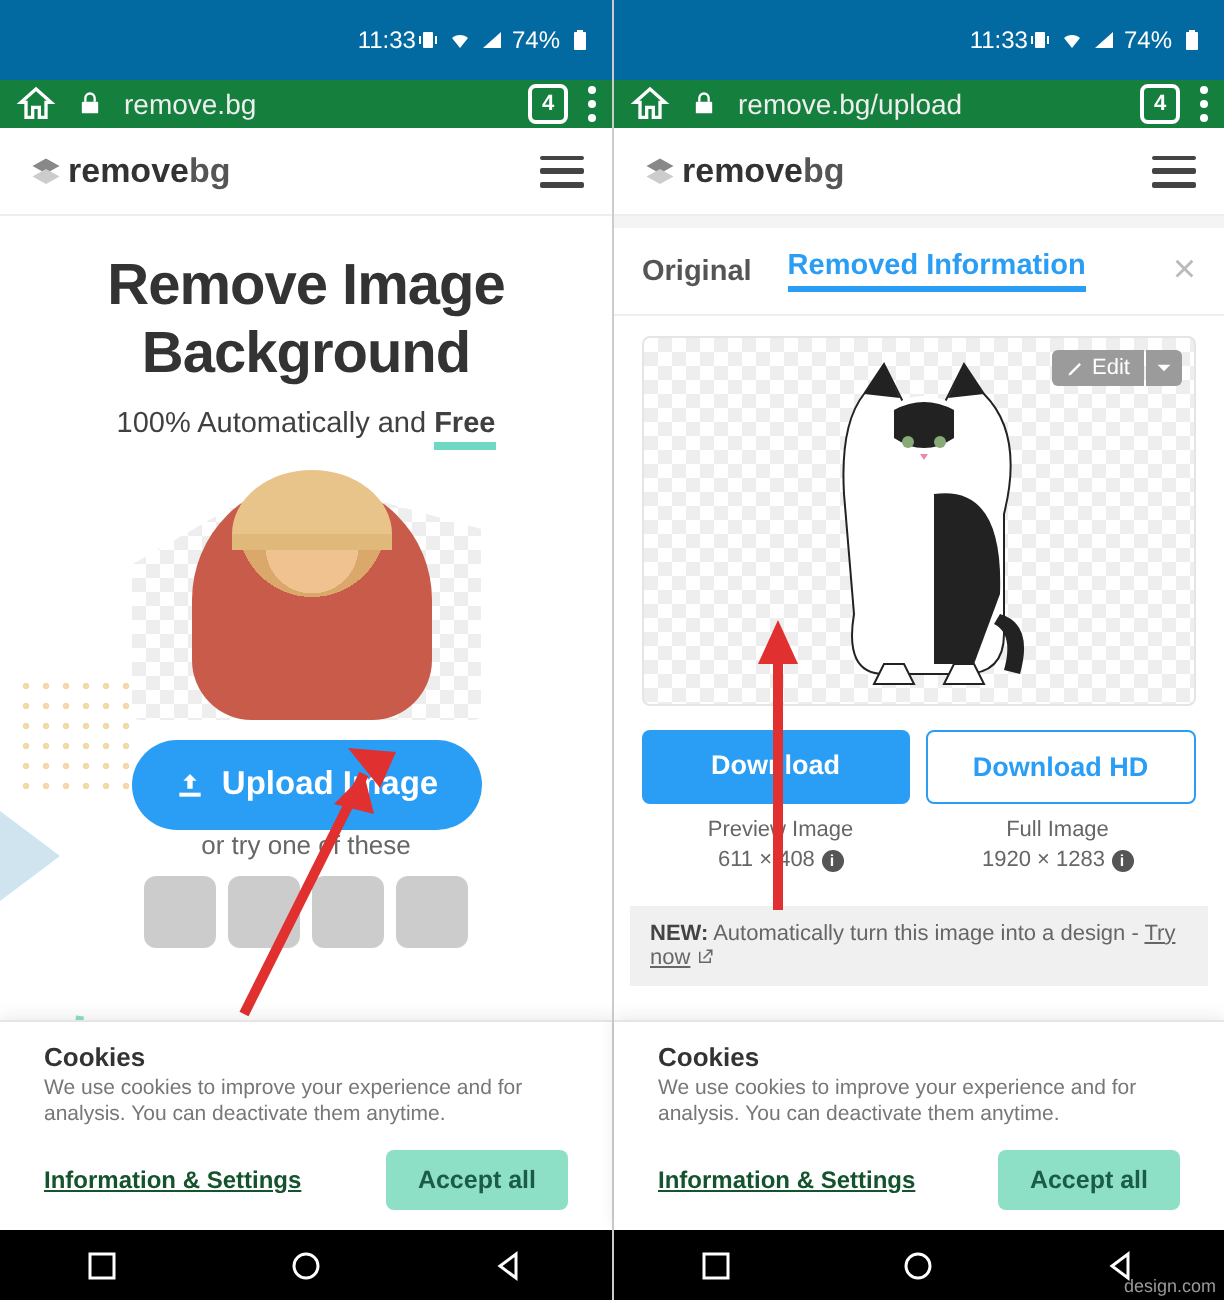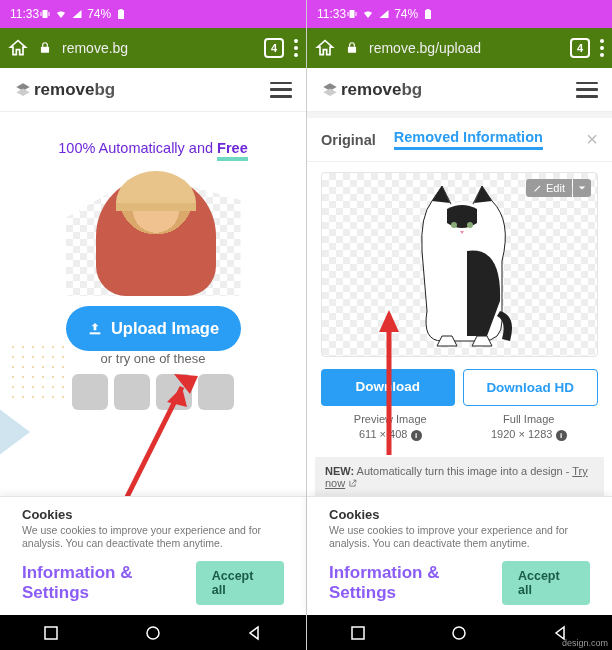--- a/index.html
+++ b/index.html
@@ -1,45 +1,45 @@
 <!DOCTYPE html>
 <html><head>
 <meta charset="utf-8">
 <style>
   * { margin: 0; padding: 0; box-sizing: border-box; font-family: -apple-system, BlinkMacSystemFont, 'Segoe UI', Arial, sans-serif; }
   body { background: #fff; width: 612px; height: 650px; display: flex; position: relative; overflow: hidden; }
   .panel { width: 306px; height: 650px; position: relative; background: #fff; display: flex; flex-direction: column; }
   .panel + .panel { border-left: 1px solid #ccc; }
 
   
-  .status { height: 28px; background: #d946ef; color: #fff; display: flex; align-items: center; justify-content: flex-start; padding: 0 10px; font-size: 12px; }
+  .status { height: 40px; background: #0369a1; color: #fff; display: flex; align-items: center; justify-content: flex-end; padding: 0 10px; font-size: 12px; }
   .status .right { display: flex; gap: 4px; align-items: center; }
   .sicon { width: 12px; height: 12px; display: inline-block; }
 
   
-  .chrome { height: 40px; background: #4d7c0f; display: flex; align-items: center; padding: 0 8px; gap: 10px; color: #fff; }
+  .chrome { height: 24px; background: #15803d; display: flex; align-items: center; padding: 0 8px; gap: 10px; color: #fff; }
   .home { width: 20px; height: 20px; fill: #fff; }
   .lock { width: 14px; height: 14px; fill: #fff; }
   .url { font-size: 14px; color: #eee; flex: 1; }
   .tabcount { width: 20px; height: 20px; border: 2px solid #fff; border-radius: 4px; display: flex; align-items: center; justify-content: center; font-size: 11px; font-weight: bold; }
   .kebab { width: 4px; height: 18px; display: flex; flex-direction: column; justify-content: space-between; }
   .kebab span { width: 4px; height: 4px; background: #fff; border-radius: 50%; }
 
   
   .siteheader { height: 44px; background: #fff; border-bottom: 1px solid #eee; display: flex; align-items: center; justify-content: space-between; padding: 0 14px; }
   .logo { display: flex; align-items: center; gap: 2px; font-weight: 700; font-size: 17px; color: #555; }
   .logo b { color: #333; }
   .logodiamond { width: 18px; height: 18px; }
   .hamburger { width: 22px; height: 16px; display: flex; flex-direction: column; justify-content: space-between; }
   .hamburger span { height: 2.5px; background: #444; border-radius: 1px; }
 
   
   .hero { flex: 1; padding: 18px 12px 0; text-align: center; position: relative; overflow: hidden; }
   .hero h1 { font-size: 29px; font-weight: 800; color: #333; line-height: 1.18; letter-spacing: -0.5px; }
-  .hero .sub { font-size: 14.5px; color: #6d28d9; margin-top: 10px; }
+  .hero .sub { font-size: 14.5px; color: #404040; margin-top: 10px; }
   .hero .sub .free { font-weight: 700; border-bottom: 4px solid #6fd8c2; padding-bottom: 1px; }
   .heroimg { width: 175px; height: 120px; margin: 20px auto 10px; position: relative; }
   .heroimg .checker { position: absolute; inset: 0; background-image:
       linear-gradient(45deg,#eee 25%,transparent 25%),linear-gradient(-45deg,#eee 25%,transparent 25%),
       linear-gradient(45deg,transparent 75%,#eee 75%),linear-gradient(-45deg,transparent 75%,#eee 75%);
     background-size:14px 14px; background-position:0 0,0 7px,7px -7px,-7px 0; border-radius: 4px;
     clip-path: polygon(50% 0, 100% 20%, 100% 100%, 0 100%, 0 35%, 30% 10%);
   }
   .heroimg .person { position: absolute; left: 30px; top: 0; width: 120px; height: 120px; background:
      radial-gradient(circle at 50% 28%, #f0c290 0 22%, transparent 22%),
@@ -100,21 +100,21 @@
 
   .newbar { margin: 14px 8px 0; background: #f0f0f0; font-size: 11px; color: #666; padding: 8px 10px; }
   .newbar b { color: #444; }
   .newbar .try { text-decoration: underline; }
 
   
   .cookie { position: absolute; bottom: 35px; left: 0; right: 0; background: #fff; border-top: 1px solid #e5e5e5; padding: 10px 22px 10px; box-shadow: 0 -2px 8px rgba(0,0,0,0.08);}
   .cookie h4 { font-size: 13px; font-weight: 700; color: #333; }
   .cookie p { font-size: 10.5px; color: #777; line-height: 1.3; margin-top: 2px;}
   .cookie .row { display: flex; justify-content: space-between; align-items: center; margin-top: 10px;}
-  .cookie .info-set { font-size: 17px; font-weight: 700; color: #8b5cf6;}
+  .cookie .info-set { font-size: 12px; font-weight: 700; color: #14532d; text-decoration: underline;}
   .cookie .accept { background: #8de0c6; color: #1a5c47; font-size: 12.5px; font-weight: 700; padding: 8px 16px; border-radius: 4px;}
 
   
   .navbar { position: absolute; bottom: 0; left: 0; right: 0; height: 35px; background: #000; display: flex; align-items: center; justify-content: space-around;}
   .navbtn { width: 16px; height: 16px; }
 
   .arrowR { position: absolute; left: 62px; top: 300px; width: 40px; height: 160px; pointer-events: none; }
 
   .watermark { position: absolute; bottom: 2px; right: 4px; font-size: 9px; color: #999; z-index: 99;}
 </style>
@@ -170,20 +170,24 @@
       <span><b>remove</b><span>bg</span></span>
     </span>
     <span class="hamburger">
         <span></span>
         <span></span>
         <span></span>
       </span>
   </div>
 
   <div class="hero">
+    <h1>
+      <span>Remove Image</span><br>
+      <span>Background</span>
+    </h1>
     <div class="sub">
       <span>100% Automatically and </span><span class="free">Free</span>
     </div>
     <div class="dots"></div>
     <div class="tri"></div>
     <div class="heroimg">
       <div class="checker"></div>
       <div class="person"></div>
       <div class="hat"></div>
     </div>

